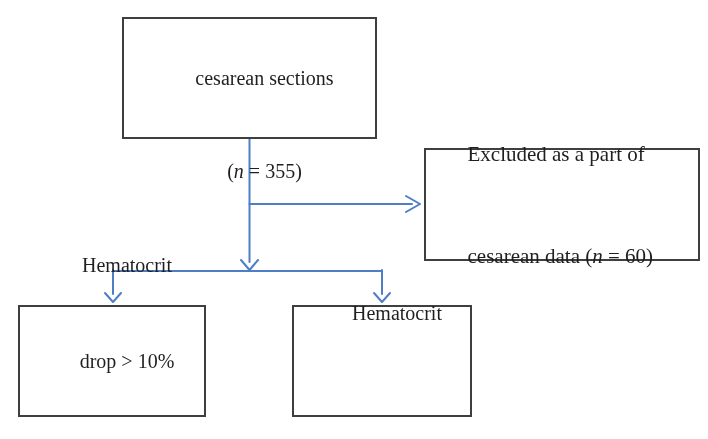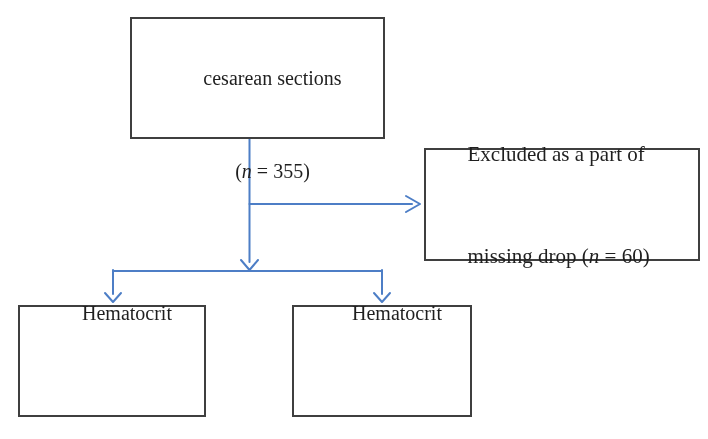--- a/index.html
+++ b/index.html
@@ -34,21 +34,21 @@
     border:2px solid var(--border);
     display:flex;
     flex-direction:column;
     justify-content:center;
     z-index:2;
   }
   .box .line{white-space:pre;}
   .center{align-items:center;text-align:center;}
   .left{align-items:flex-start;text-align:left;}
   .var{font-style:italic;}
-  #box-total{left:122px;top:17px;width:255px;height:122px;font-size:20px;line-height:31px;margin-left:8px;}
+  #box-total{left:122px;top:17px;width:255px;height:122px;font-size:20px;line-height:31px;}
   #box-excluded{left:424px;top:148px;width:276px;height:113px;font-size:21px;line-height:34px;padding-left:10px;}
   #box-high{left:18px;top:305px;width:188px;height:112px;font-size:20px;line-height:32px;}
   #box-low{left:292px;top:305px;width:180px;height:112px;font-size:20px;line-height:32px;}
 </style>
 </head>
 <body>
 
 <div class="stage">
 
   <svg class="connectors" viewBox="0 0 708 439" xmlns="http://www.w3.org/2000/svg" aria-hidden="true">
@@ -78,27 +78,30 @@
     <div class="line">
       <span>(</span><span class="var">n</span><span> = 355)</span>
     </div>
   </div>
 
   <div class="box left" id="box-excluded">
     <div class="line">
       <span>Excluded as a part of</span>
     </div>
     <div class="line">
-      <span>missing drop (</span><span class="var">n</span><span> = 60)</span>
+      <span>cesarean data (</span><span class="var">n</span><span> = 60)</span>
     </div>
   </div>
 
   <div class="box center" id="box-high">
     <div class="line">
       <span>Hematocrit</span>
+    </div>
+    <div class="line">
+      <span>drop &gt; 10%</span>
     </div>
     <div class="line">
       
     </div>
   </div>
 
   <div class="box center" id="box-low">
     <div class="line">
       <span>Hematocrit</span>
     </div>

